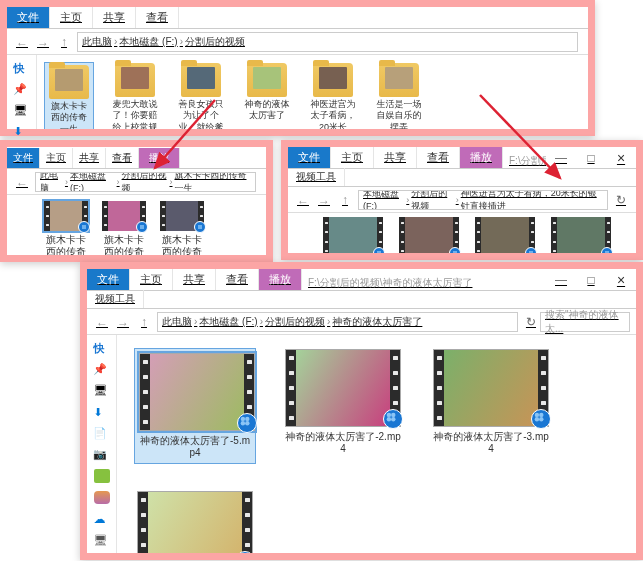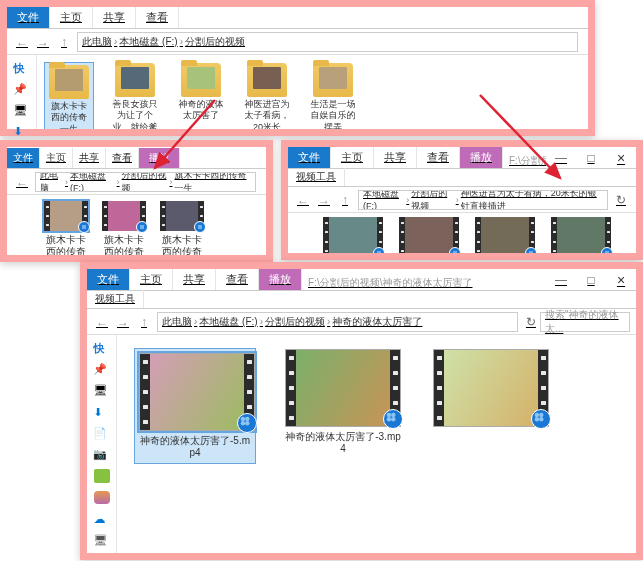--- a/index.html
+++ b/index.html
@@ -108,20 +108,26 @@
   <div class="content">
 
   <div class="folder" style="background:#cce5f8;outline:1px solid #66a5e0;padding:2px">
      <div class="ico">
           <div class="thumb" style="background:#b59b70"></div>
         </div>
      <div class="lbl">旗木卡卡西的传奇一生</div>
    </div>
       <div class="folder">
      <div class="ico">
+          <div class="thumb" style="background:#9e7158"></div>
+        </div>
+     <div class="lbl">麦兜大敢说了！你要赔给上校常规</div>
+   </div>
+      <div class="folder">
+     <div class="ico">
           <div class="thumb" style="background:#556978"></div>
         </div>
      <div class="lbl">善良女孩只为让了个业，就给爹</div>
    </div>
       <div class="folder">
      <div class="ico">
           <div class="thumb" style="background:#a7c37a"></div>
         </div>
      <div class="lbl">神奇的液体太厉害了</div>
    </div>
@@ -423,20 +429,41 @@
             <i></i>
             <i></i>
           </div>
           <div class="holes r">
             <i></i>
             <i></i>
             <i></i>
             <i></i>
             <i></i>
           </div>
+          <div class="img" style="background:linear-gradient(120deg,#a4d29a,#c8407e)"></div>
+          <div class="badge"></div>
+        </div>
+     <div class="lbl">神奇的液体太厉害了-2.mp4</div>
+   </div>
+      <div class="vid lg">
+     <div class="frame">
+          <div class="holes l">
+            <i></i>
+            <i></i>
+            <i></i>
+            <i></i>
+            <i></i>
+          </div>
+          <div class="holes r">
+            <i></i>
+            <i></i>
+            <i></i>
+            <i></i>
+            <i></i>
+          </div>
           <div class="img" style="background:linear-gradient(120deg,#7bb06a,#c79457)"></div>
           <div class="badge"></div>
         </div>
      <div class="lbl">神奇的液体太厉害了-3.mp4</div>
    </div>
       <div class="vid lg">
      <div class="frame">
           <div class="holes l">
             <i></i>
             <i></i>

